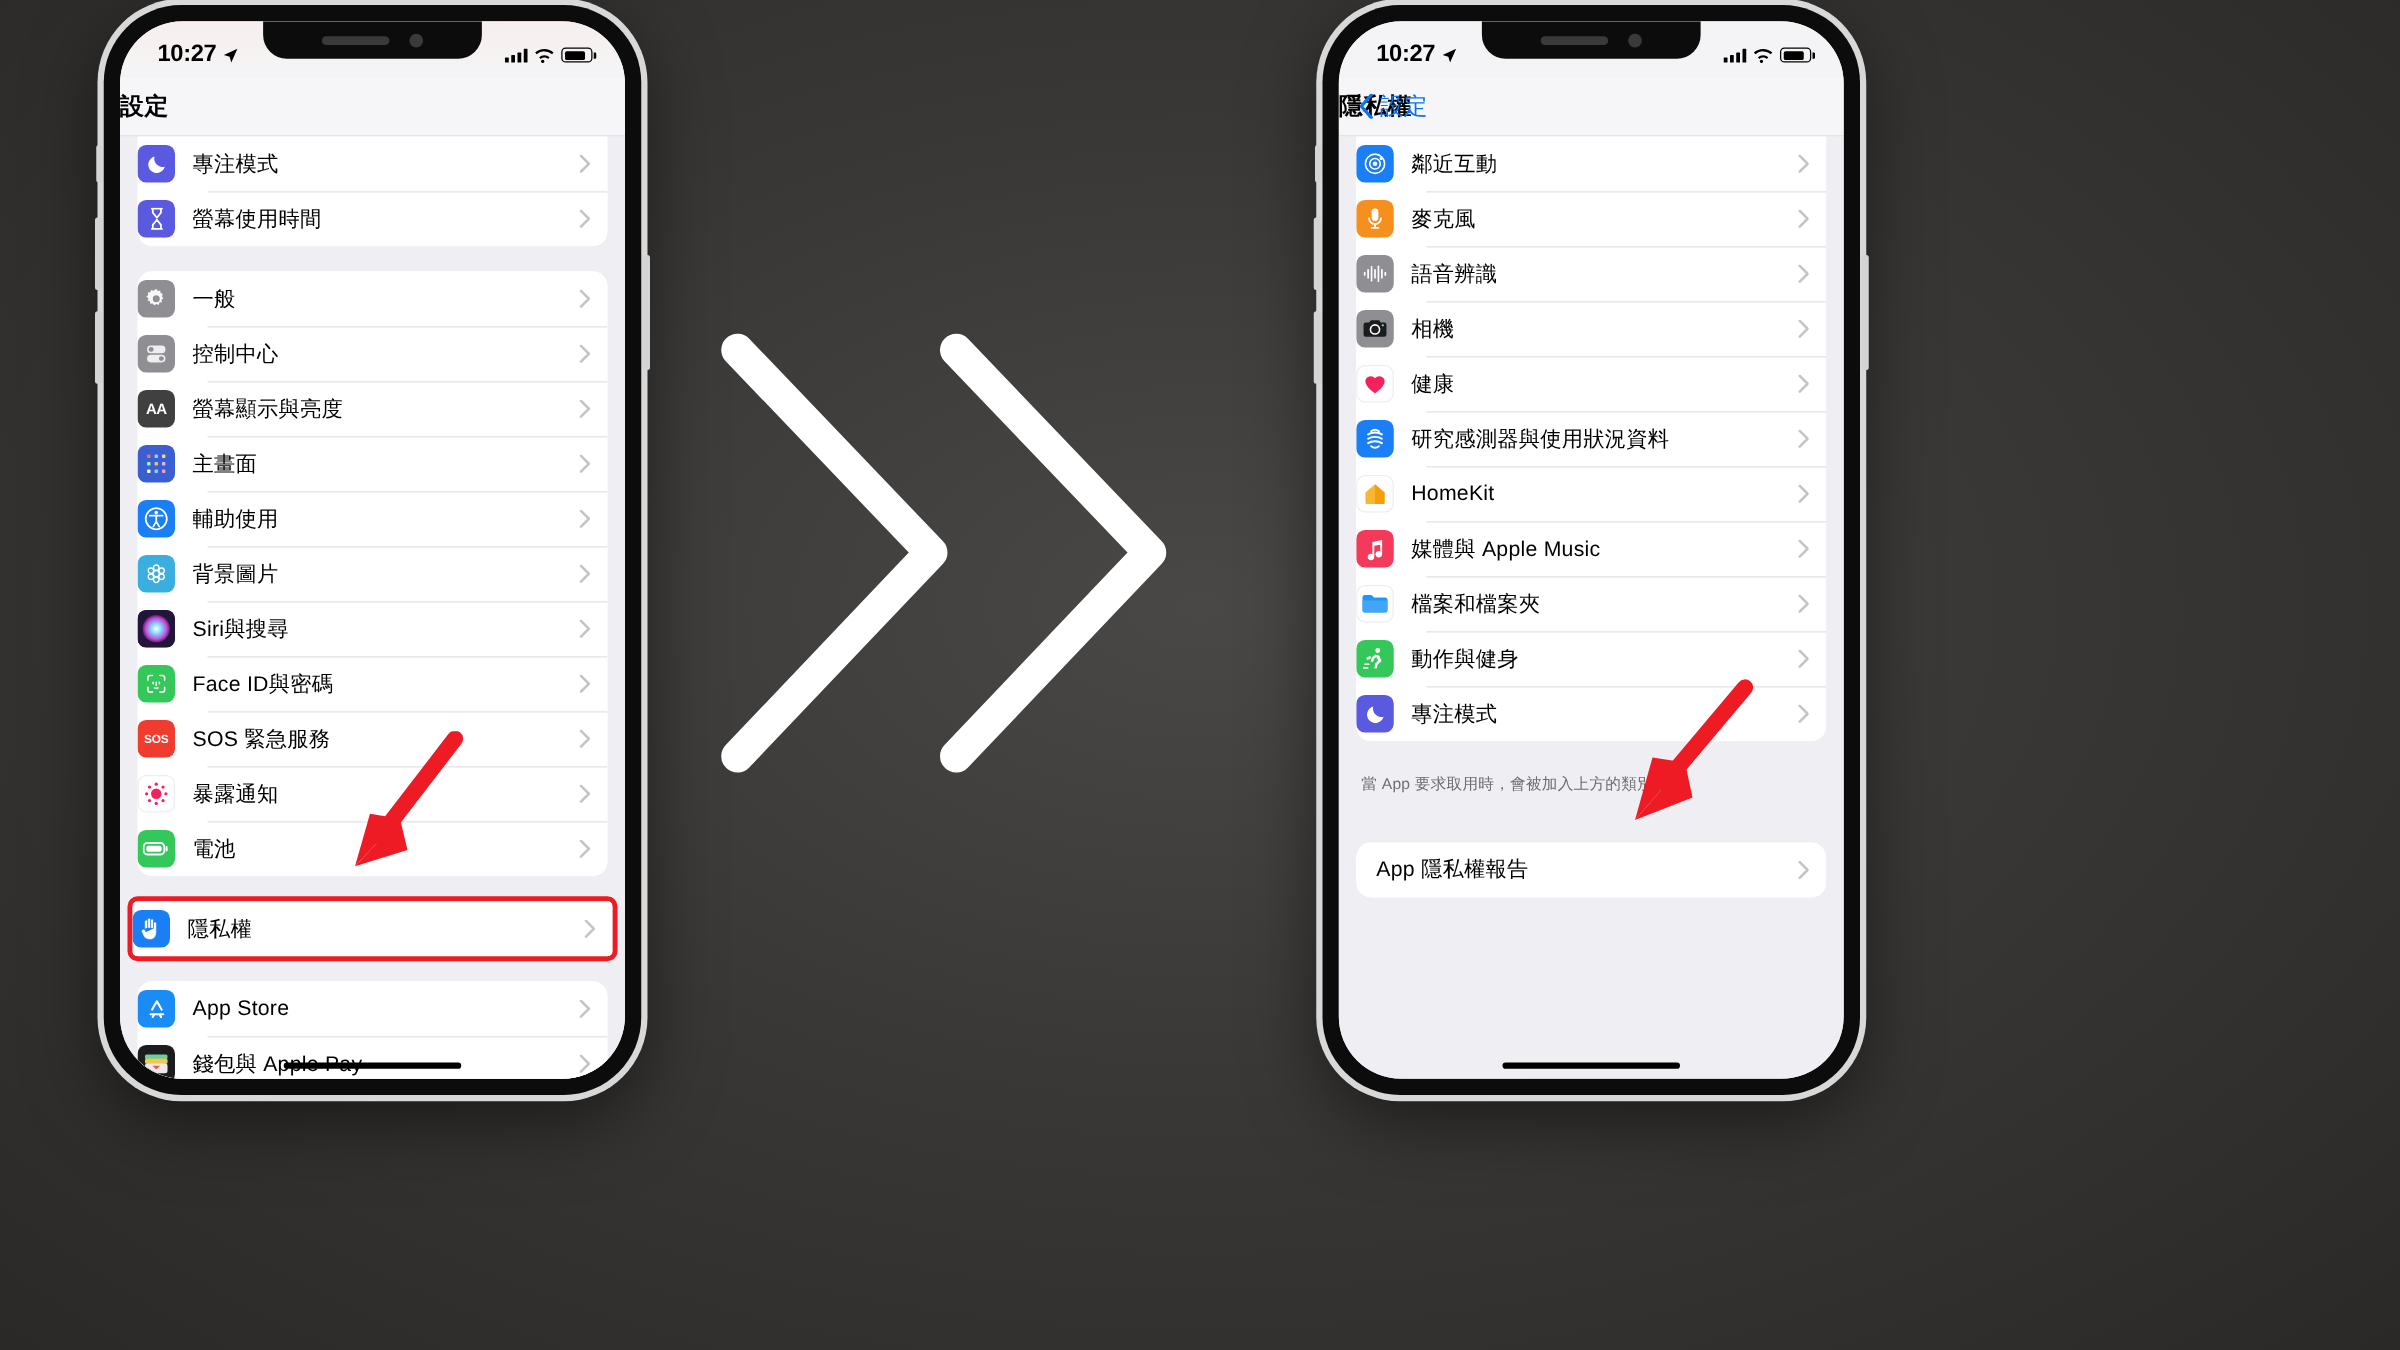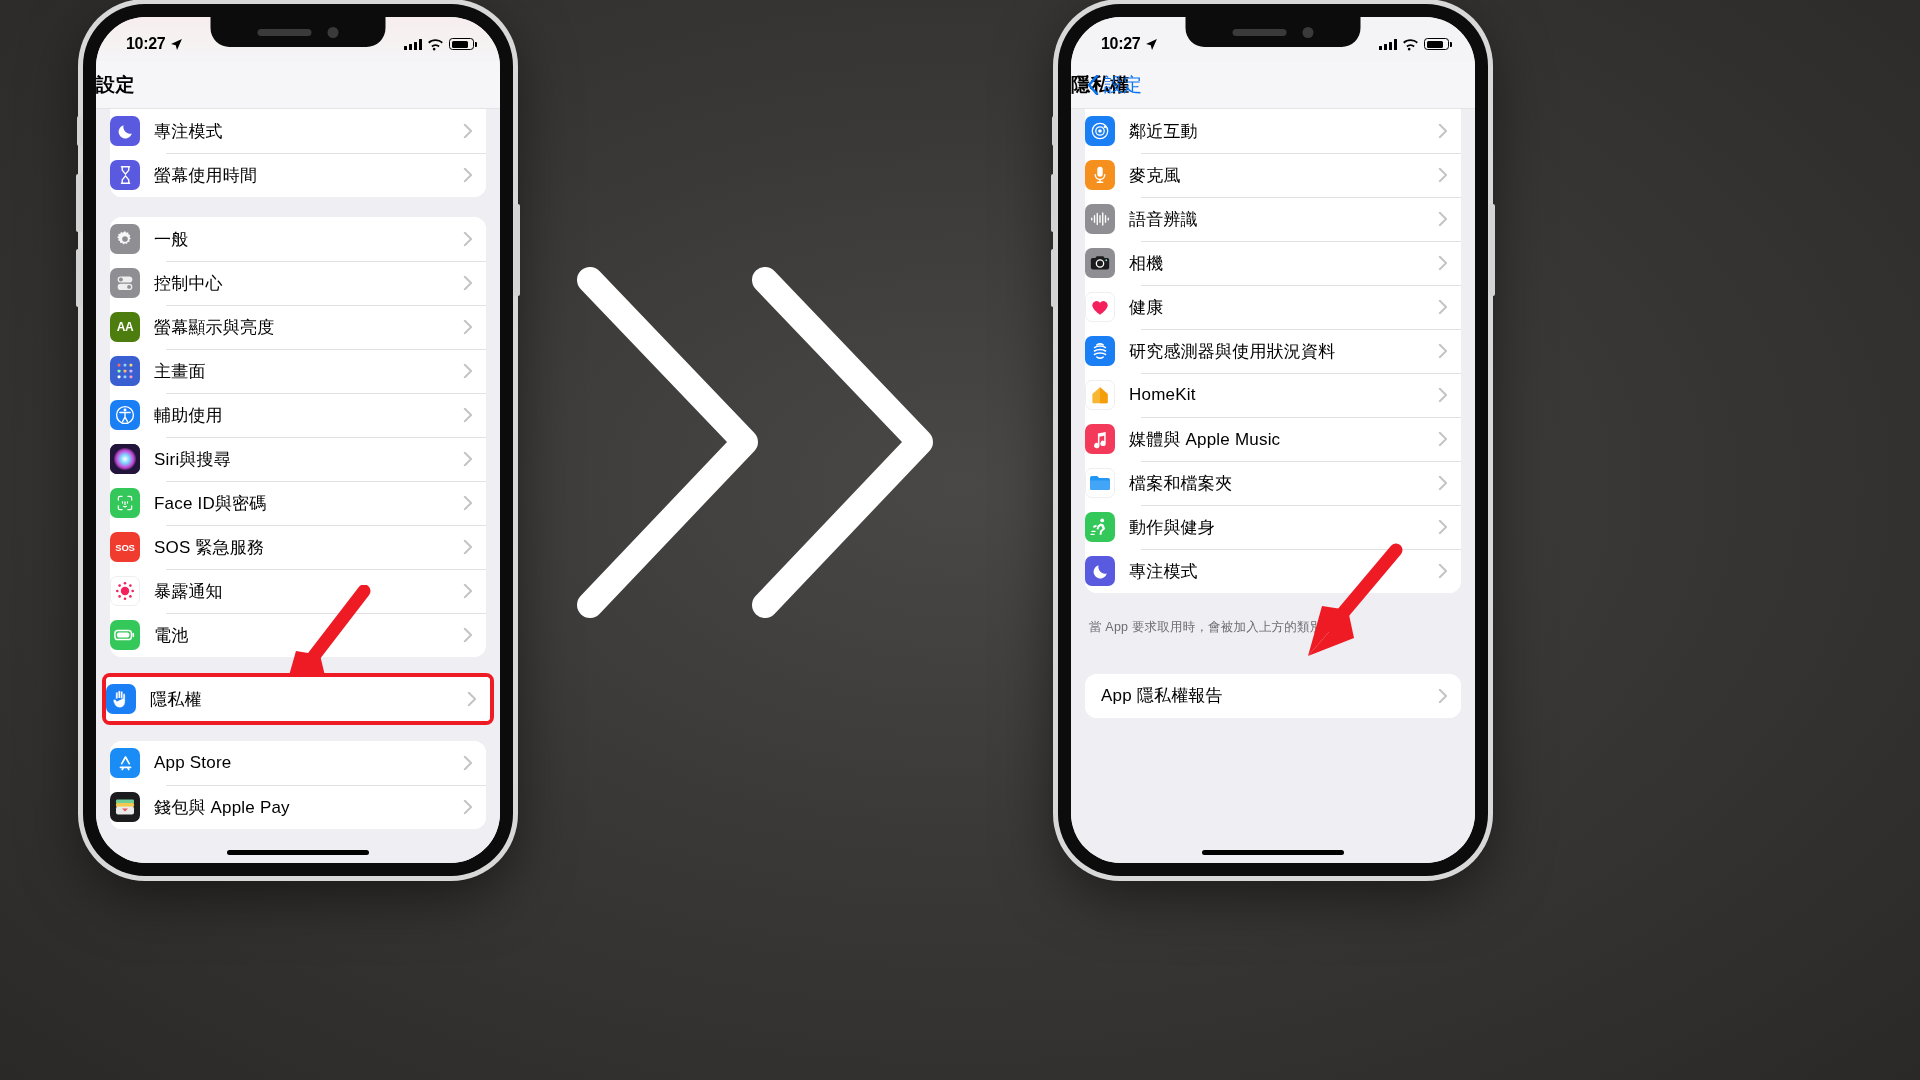--- a/index.html
+++ b/index.html
@@ -54,21 +54,21 @@
 
   
   .statusbar {
     position: absolute; top: 0; left: 0; right: 0; height: 44px;
     display: flex; align-items: center; justify-content: space-between;
     padding: 10px 26px 0 30px;
     z-index: 30;
     color: #000;
     background: linear-gradient(180deg, #f7eeee 0%, #f6f2f2 60%, #f4f4f7 100%);
   }
-  .sb-left { display: flex; align-items: center; gap: 5px; font-size: 16px; font-weight: 700; letter-spacing: -.3px; }
+  .sb-left { display: flex; align-items: center; gap: 5px; font-size: 19px; font-weight: 700; letter-spacing: -.3px; }
   .sb-right { display: flex; align-items: center; gap: 5px; }
   .loc-arrow { display:inline-block; width: 13px; height: 13px; }
   .bars { display: flex; align-items: flex-end; gap: 2px; height: 11px; }
   .bars i { width: 3px; background: #000; border-radius: .5px; display:block; }
   .bars i:nth-child(1){height:4px}.bars i:nth-child(2){height:6px}
   .bars i:nth-child(3){height:8px}.bars i:nth-child(4){height:11px}
   .batt { width: 25px; height: 12px; border: 1.6px solid #000; border-radius: 3.5px; position: relative; }
   .batt::after { content:''; position:absolute; right:-3.5px; top:3px; width:2px; height:5px; background:#000; border-radius:0 1px 1px 0; }
   .batt i { position:absolute; left:1.5px; top:1.5px; bottom:1.5px; width: 70%; background:#000; border-radius:1.5px; display:block;}
 
@@ -258,21 +258,21 @@
                 <circle cx="16" cy="15.75" r="2.4" fill="#8e8e93"></circle>
               </svg>
           </span>
           <span class="lbl">控制中心</span>
           <svg class="chev" viewBox="0 0 10 16">
               <path d="M2 1l7 7-7 7" stroke="#c4c4c6" stroke-width="2.2" fill="none" stroke-linecap="round" stroke-linejoin="round"></path>
             </svg>
         </div>
 
         <div class="row">
-          <span class="ic" style="background:#4d7c0f">
+          <span class="ic" style="background:#404040">
             <span style="color:#fff;font-size:12px;font-weight:700;letter-spacing:-.5px">AA</span>
           </span>
           <span class="lbl">螢幕顯示與亮度</span>
           <svg class="chev" viewBox="0 0 10 16">
               <path d="M2 1l7 7-7 7" stroke="#c4c4c6" stroke-width="2.2" fill="none" stroke-linecap="round" stroke-linejoin="round"></path>
             </svg>
         </div>
 
         <div class="row">
           <span class="ic" style="background:#3a5fd0">
@@ -303,20 +303,39 @@
                 <circle cx="12" cy="6.6" r="1.6" fill="#fff"></circle>
                 <path d="M6.4 9.3h11.2M12 9.3v5M12 14.3l-2.6 4.6M12 14.3l2.6 4.6" stroke="#fff" stroke-width="1.5" stroke-linecap="round" fill="none"></path>
               </svg>
           </span>
           <span class="lbl">輔助使用</span>
           <svg class="chev" viewBox="0 0 10 16">
               <path d="M2 1l7 7-7 7" stroke="#c4c4c6" stroke-width="2.2" fill="none" stroke-linecap="round" stroke-linejoin="round"></path>
             </svg>
         </div>
 
+        <div class="row">
+          <span class="ic" style="background:#3aaede">
+            <svg width="20" height="20" viewBox="0 0 24 24">
+                <g fill="none" stroke="#fff" stroke-width="1.3">
+                  <circle cx="12" cy="12" r="3"></circle>
+                  <circle cx="12" cy="6.2" r="2.6"></circle>
+                  <circle cx="12" cy="17.8" r="2.6"></circle>
+                  <circle cx="6.9" cy="9.1" r="2.6"></circle>
+                  <circle cx="17.1" cy="9.1" r="2.6"></circle>
+                  <circle cx="6.9" cy="14.9" r="2.6"></circle>
+                  <circle cx="17.1" cy="14.9" r="2.6"></circle>
+                </g>
+              </svg>
+          </span>
+          <span class="lbl">背景圖片</span>
+          <svg class="chev" viewBox="0 0 10 16">
+              <path d="M2 1l7 7-7 7" stroke="#c4c4c6" stroke-width="2.2" fill="none" stroke-linecap="round" stroke-linejoin="round"></path>
+            </svg>
+        </div>
 
         <div class="row">
           <span class="ic" style="background:#22143a">
             <svg width="30" height="30" viewBox="0 0 30 30">
               <defs>
                 <radialGradient id="siriG" cx="50%" cy="50%" r="55%">
                   <stop offset="0%" stop-color="#ffffff"></stop>
                   <stop offset="35%" stop-color="#7fd8ff"></stop>
                   <stop offset="70%" stop-color="#c44bd8"></stop>
                   <stop offset="100%" stop-color="#2b1038"></stop>

